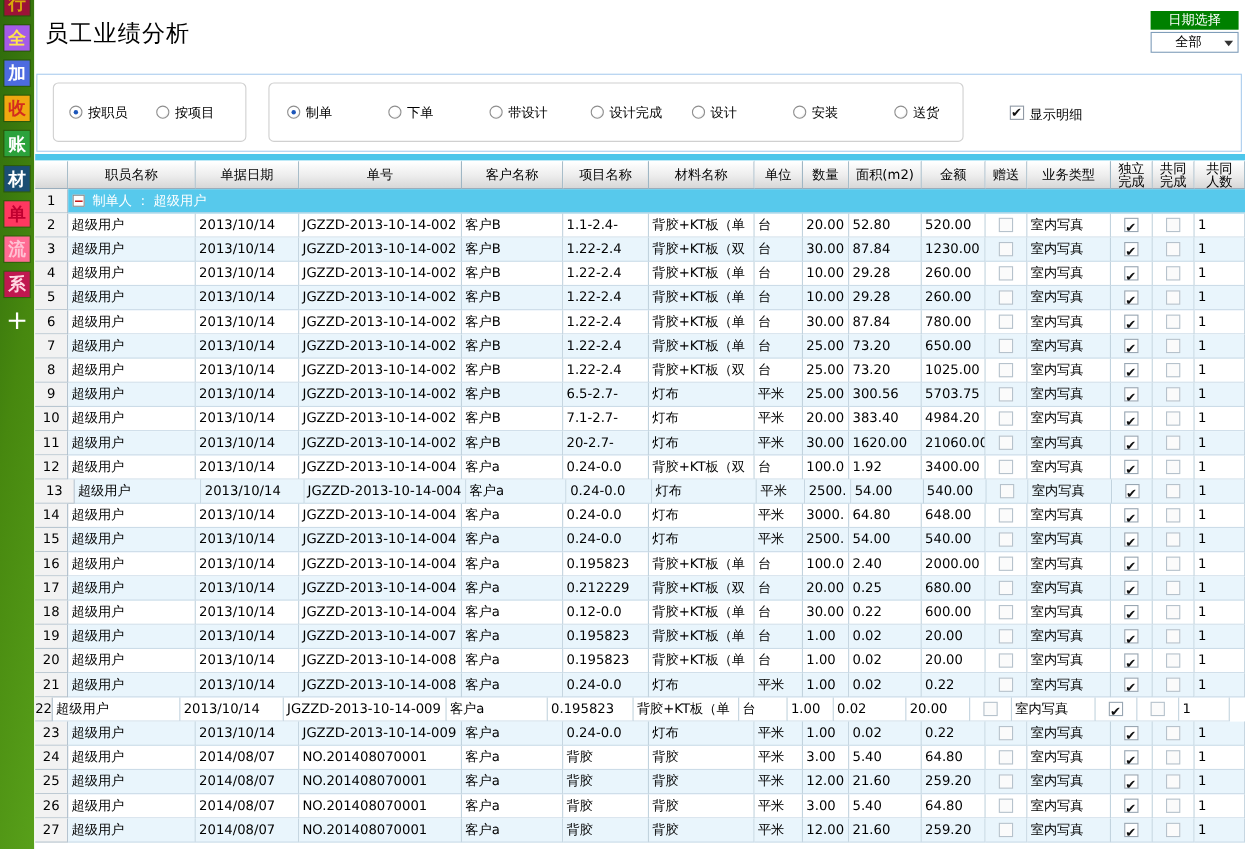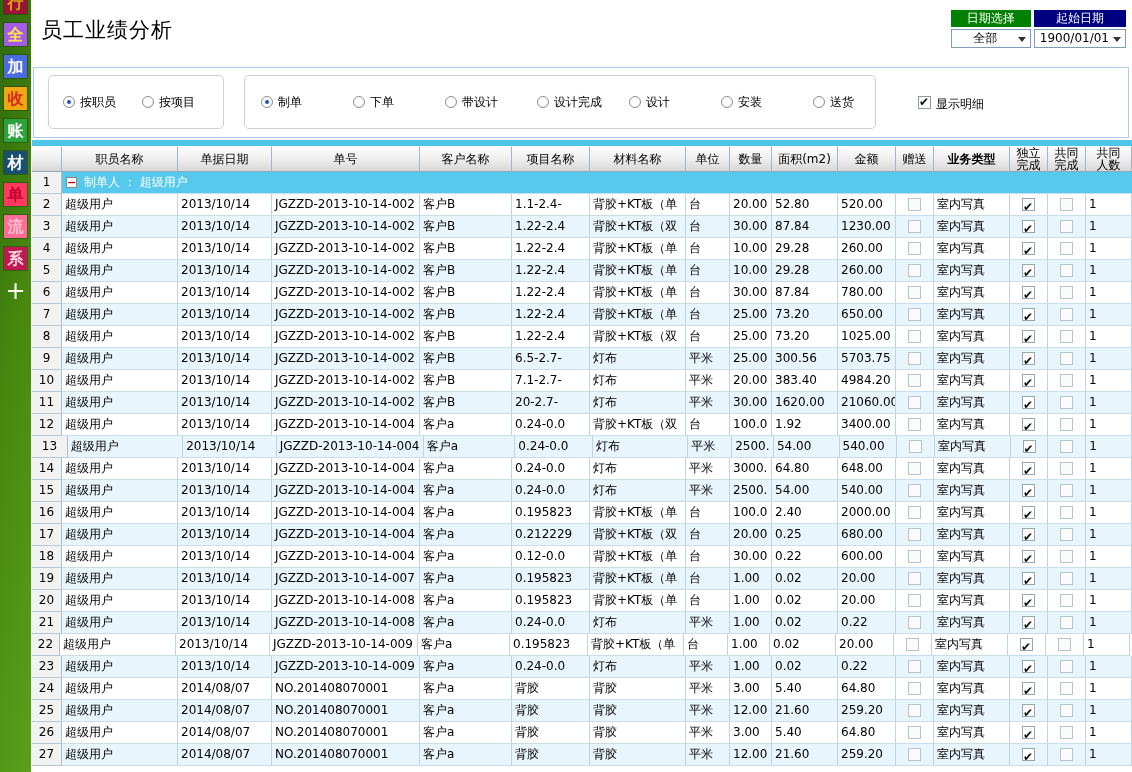--- a/index.html
+++ b/index.html
@@ -103,24 +103,20 @@
       <div class="side-icon plus" style="background: transparent; color: rgb(255, 255, 255);">+</div>
     </div>
 
   <div class="main">
     <div class="topbar">
       <div class="page-title">员工业绩分析</div>
       <div class="date-filter">
           <div class="date-group">
             <div class="date-group-header" style="background: rgb(0, 128, 0);">日期选择</div>
             <div class="combo centered">全部<span class="arrow"></span></div>
-          </div>
-          <div class="date-group">
-            <div class="date-group-header" style="background: rgb(0, 0, 128);">起始日期</div>
-            <div class="combo">1900/01/01<span class="arrow"></span></div>
           </div>
         </div>
     </div>
 
     <div class="filter-panel">
       <div class="group-box by">
           <label class="radio-item">
             <span class="radio checked"></span>
             <span>按职员</span>
           </label>
@@ -173,21 +169,21 @@
           <div class="hcell" style="width: 94px;">单据日期</div>
           <div class="hcell" style="width: 148px;">单号</div>
           <div class="hcell" style="width: 92px;">客户名称</div>
           <div class="hcell" style="width: 78px;">项目名称</div>
           <div class="hcell" style="width: 96px;">材料名称</div>
           <div class="hcell" style="width: 44px;">单位</div>
           <div class="hcell" style="width: 42px;">数量</div>
           <div class="hcell" style="width: 66px;">面积(m2)</div>
           <div class="hcell" style="width: 58px;">金额</div>
           <div class="hcell" style="width: 38px;">赠送</div>
-          <div class="hcell" style="width: 76px; font-weight: bold;">业务类型</div>
+          <div class="hcell" style="width: 76px;">业务类型</div>
           <div class="hcell" style="width: 38px;">独立
 完成</div>
           <div class="hcell" style="width: 38px;">共同
 完成</div>
           <div class="hcell" style="width: 46px;">共同
 人数</div>
         </div>
       <div class="grid-body">
           <div class="row">
             <div class="cell num" style="width: 30px;">1</div>
@@ -670,21 +666,21 @@
             <div class="cell" style="width: 76px;">室内写真</div>
             <div class="cell check" style="width: 38px;">
               <span class="cb checked"></span>
             </div>
             <div class="cell check" style="width: 38px;">
               <span class="cb"></span>
             </div>
             <div class="cell" style="width: 46px;">1</div>
           </div>
           <div class="row">
-            <div class="cell num" style="width: 28px;">22</div>
+            <div class="cell num" style="width: 16px;">22</div>
             <div class="cell" style="width: 116px;">超级用户</div>
             <div class="cell" style="width: 94px;">2013/10/14</div>
             <div class="cell" style="width: 148px;">JGZZD-2013-10-14-009</div>
             <div class="cell" style="width: 92px;">客户a</div>
             <div class="cell" style="width: 78px;">0.195823</div>
             <div class="cell" style="width: 96px;">背胶+KT板（单</div>
             <div class="cell" style="width: 44px;">台</div>
             <div class="cell" style="width: 42px;">1.00</div>
             <div class="cell" style="width: 66px;">0.02</div>
             <div class="cell" style="width: 58px;">20.00</div>

